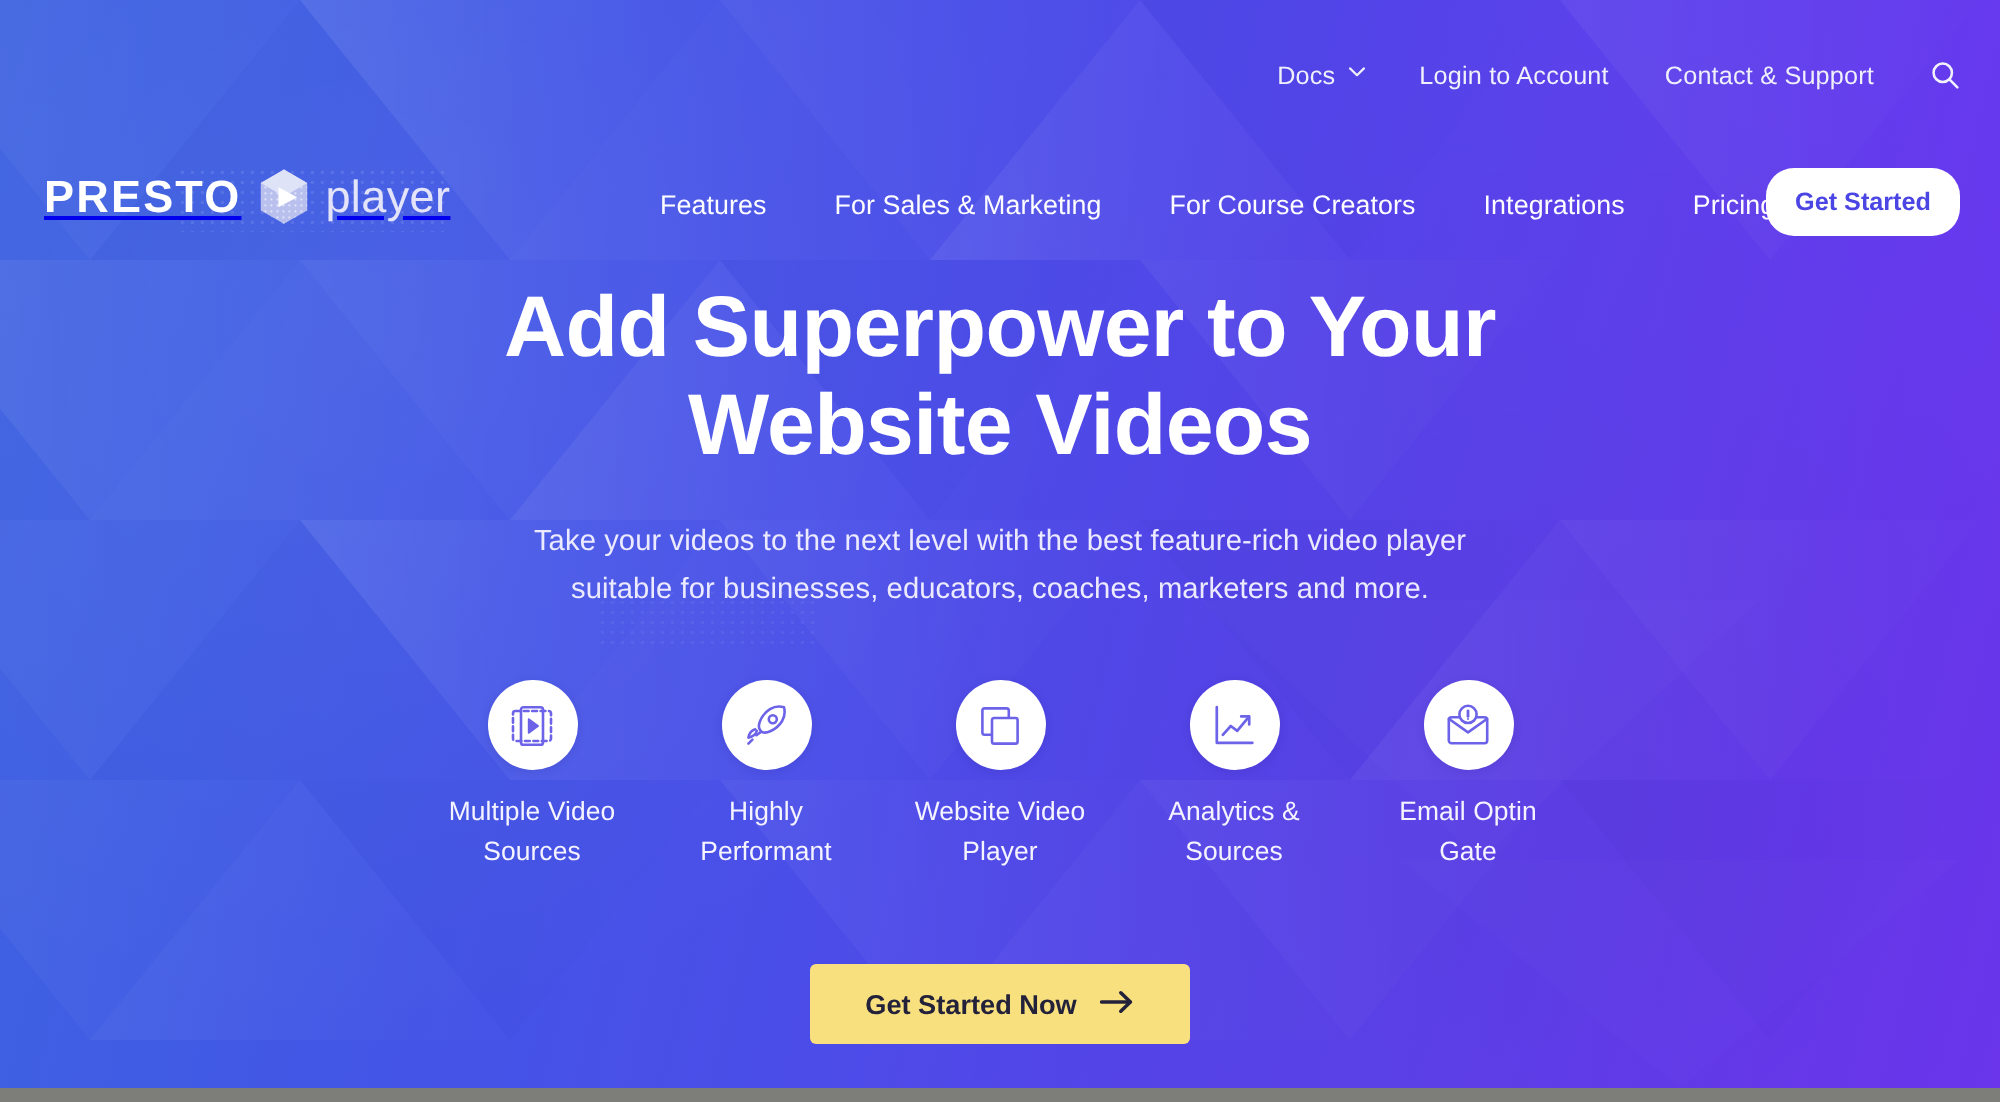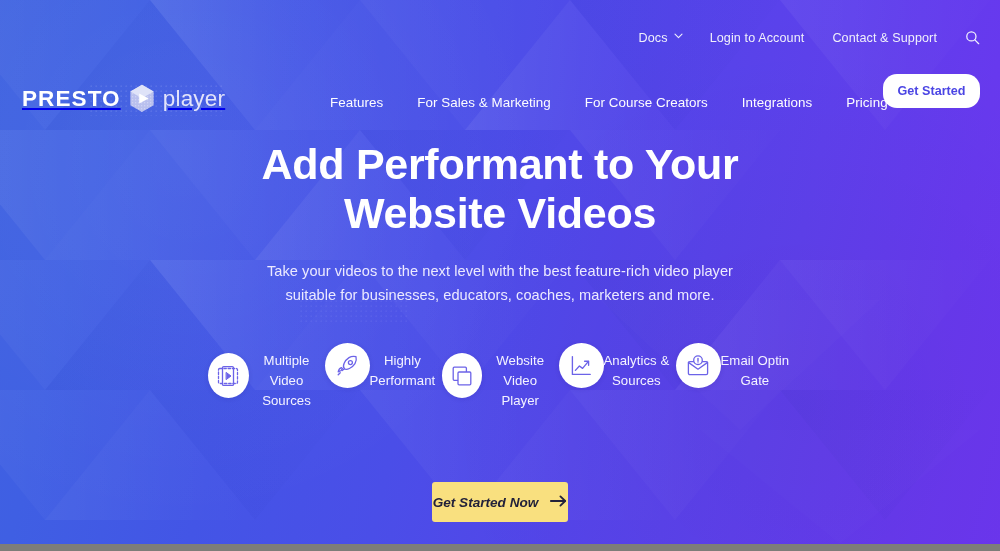--- a/index.html
+++ b/index.html
@@ -70,21 +70,21 @@
   .menu{
     position:absolute; left:330px; top:61px;
     display:flex; align-items:flex-end; gap:0;
   }
   .menu a{
     color:#fdfdff; font-size:13.4px; text-decoration:none;
     margin-right:34px; white-space:nowrap; letter-spacing:.05px;
   }
   .menu a:last-of-type{ margin-right:0; }
   .getstarted{
-    position:absolute; right:20px; top:40px;
+    position:absolute; right:20px; top:50px;
     width:97px; height:34px; background:#ffffff; border-radius:14px;
     display:flex; align-items:center; justify-content:center;
     color:#4b45e4; font-size:12.6px; font-weight:bold;
     text-decoration:none; border:none; cursor:pointer;
     font-family:"Liberation Sans", sans-serif;
   }
 
   
   .hero{
     position:absolute; top:140px; left:0; right:0; z-index:5;
@@ -100,42 +100,41 @@
     letter-spacing:.05px;
   }
 
   
   .features{
     position:absolute; top:340px; left:0; right:0; z-index:5;
     display:flex; justify-content:center; align-items:flex-start;
     gap:0;
   }
   .feature{
-    width:117px; display:flex; flex-direction:row; align-items:center;
+    width:117px; display:flex; flex-direction:column; align-items:center;
   }
   .fcircle{
     width:45px; height:45px; border-radius:50%;
     background:#ffffff; display:flex; align-items:center; justify-content:center;
     box-shadow:0 1px 5px rgba(30,20,110,.12);
   }
   .fcircle svg{ display:block; }
   .flabel{
     margin-top:11px; color:#f4f3ff; font-size:13.2px;
     line-height:20px; text-align:center; letter-spacing:.05px;
   }
 
   
   .cta{
     position:absolute; top:482px; left:50%; transform:translateX(-50%);
-    width:136px; height:40px; background:#f9e07f; border-radius:3px;
+    width:190px; height:40px; background:#f9e07f; border-radius:3px;
     display:flex; align-items:center; justify-content:center; gap:12px;
     color:#23223a; font-size:13.6px; font-weight:bold; text-decoration:none;
     border:none; cursor:pointer; z-index:5;
     font-family:"Liberation Sans", sans-serif;
-    font-style:italic;
   }
   .cta .arw{ display:block; }
 
   .bottomstrip{
     position:absolute; left:0; top:544px; width:1000px; height:7px;
     background:#7d7d79;
   }
 </style>
 </head>
 <body>
@@ -255,21 +254,21 @@
       <a href="#">For Course Creators</a>
       <a href="#">Integrations</a>
       <a href="#">Pricing</a>
     </div>
 
     <button class="getstarted">Get Started</button>
   </div>
 
   <div class="hero">
     <h1>
-      <span>Add Performant to Your</span><br>
+      <span>Add Superpower to Your</span><br>
       <span>Website Videos</span>
     </h1>
     <p>
       <span>Take your videos to the next level with the best feature-rich video player</span><br>
       <span>suitable for businesses, educators, coaches, marketers and more.</span>
     </p>
   </div>
 
   <div class="features">
 

